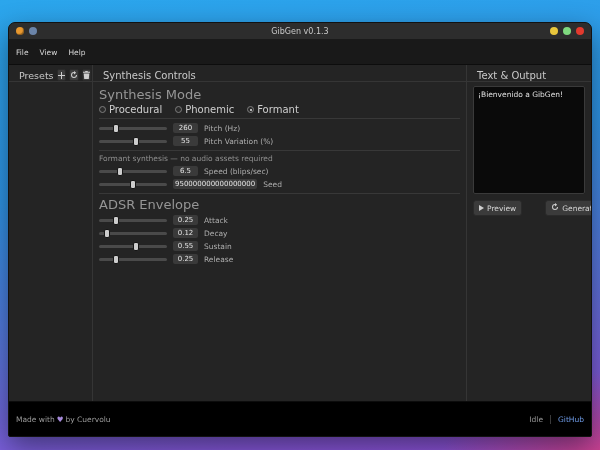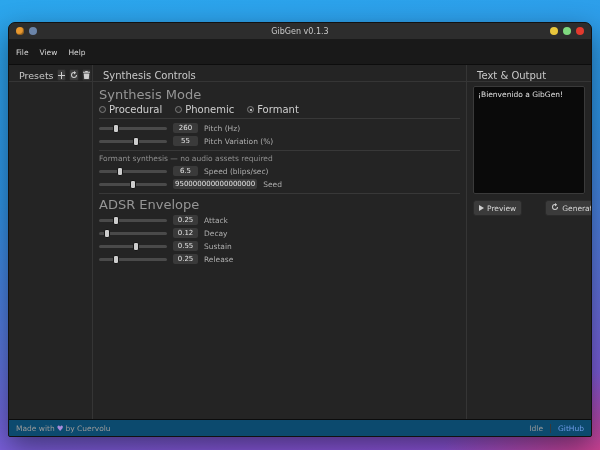--- a/index.html
+++ b/index.html
@@ -63,22 +63,22 @@
   .right-panel { width:124px; flex:0 0 124px; display:flex; flex-direction:column; }
   .right-body { padding:4px 6px; display:flex; flex-direction:column; }
   .textarea { background:#0a0a0a; border:1px solid #3a3a3a; border-radius:2px; height:108px;
     padding:3px 4px; font-size:7.5px; color:#e0e0e0; }
   .btnrow { display:flex; gap:23px; margin-top:6px; }
   .btn { background:#3b3b3b; border:1px solid #2a2a2a; border-radius:3px; color:#d8d8d8;
     font-size:7.5px; padding:2px 5px; display:flex; align-items:center; gap:3px; cursor:pointer; }
   .play-tri { width:0; height:0; border-top:3px solid transparent; border-bottom:3px solid transparent;
     border-left:5px solid #cfcfcf; display:inline-block; }
   
-  .statusbar { height:16px; flex:0 0 16px; background:#0c4a6e; border-top:1px solid #0c0c0c;
-    display:flex; align-items:center; padding:8px 7px; font-size:7.5px; color:#9a9a9a; }
+  .statusbar { height:16px; flex:0 0 16px; background:#000000; border-top:1px solid #0c0c0c;
+    display:flex; align-items:center; padding:17px 7px; font-size:7.5px; color:#9a9a9a; }
   .heart { color:#a78bdc; margin:0 2px; }
   .sb-right { margin-left:auto; display:flex; align-items:center; gap:7px; }
   .sb-sep { width:1px; height:9px; background:#3a3a3a; }
   .github-link { color:#6f9ce8; cursor:pointer; }
 </style>
 </head>
 <body>
 
 <div class="window">
 

